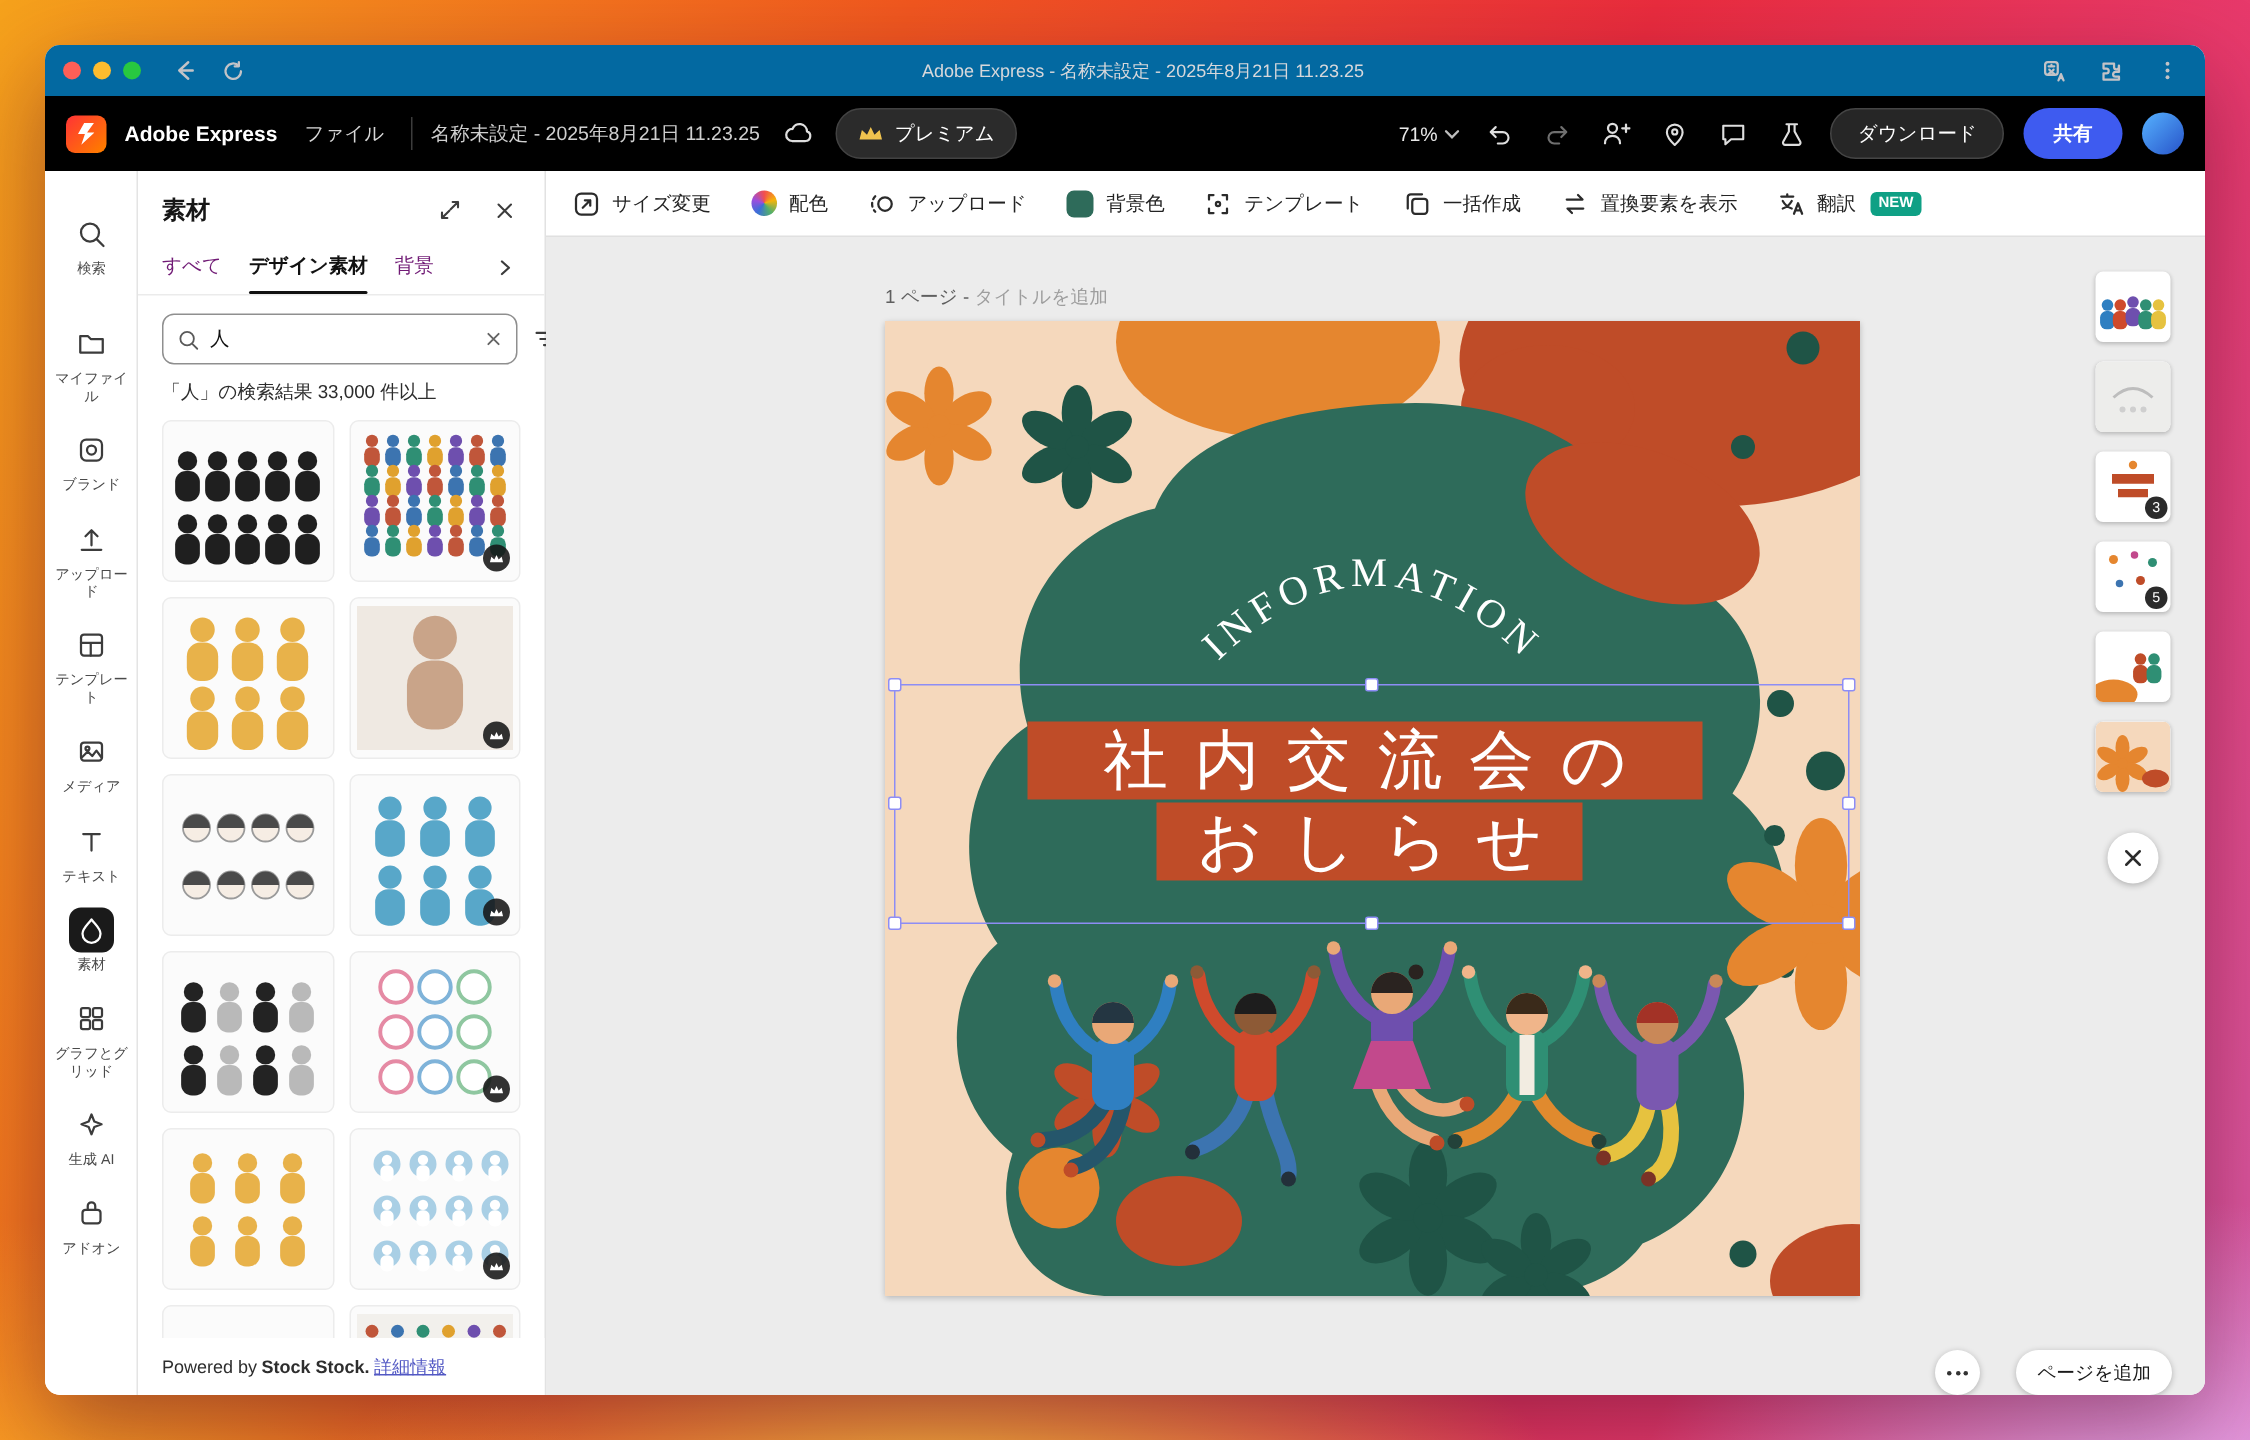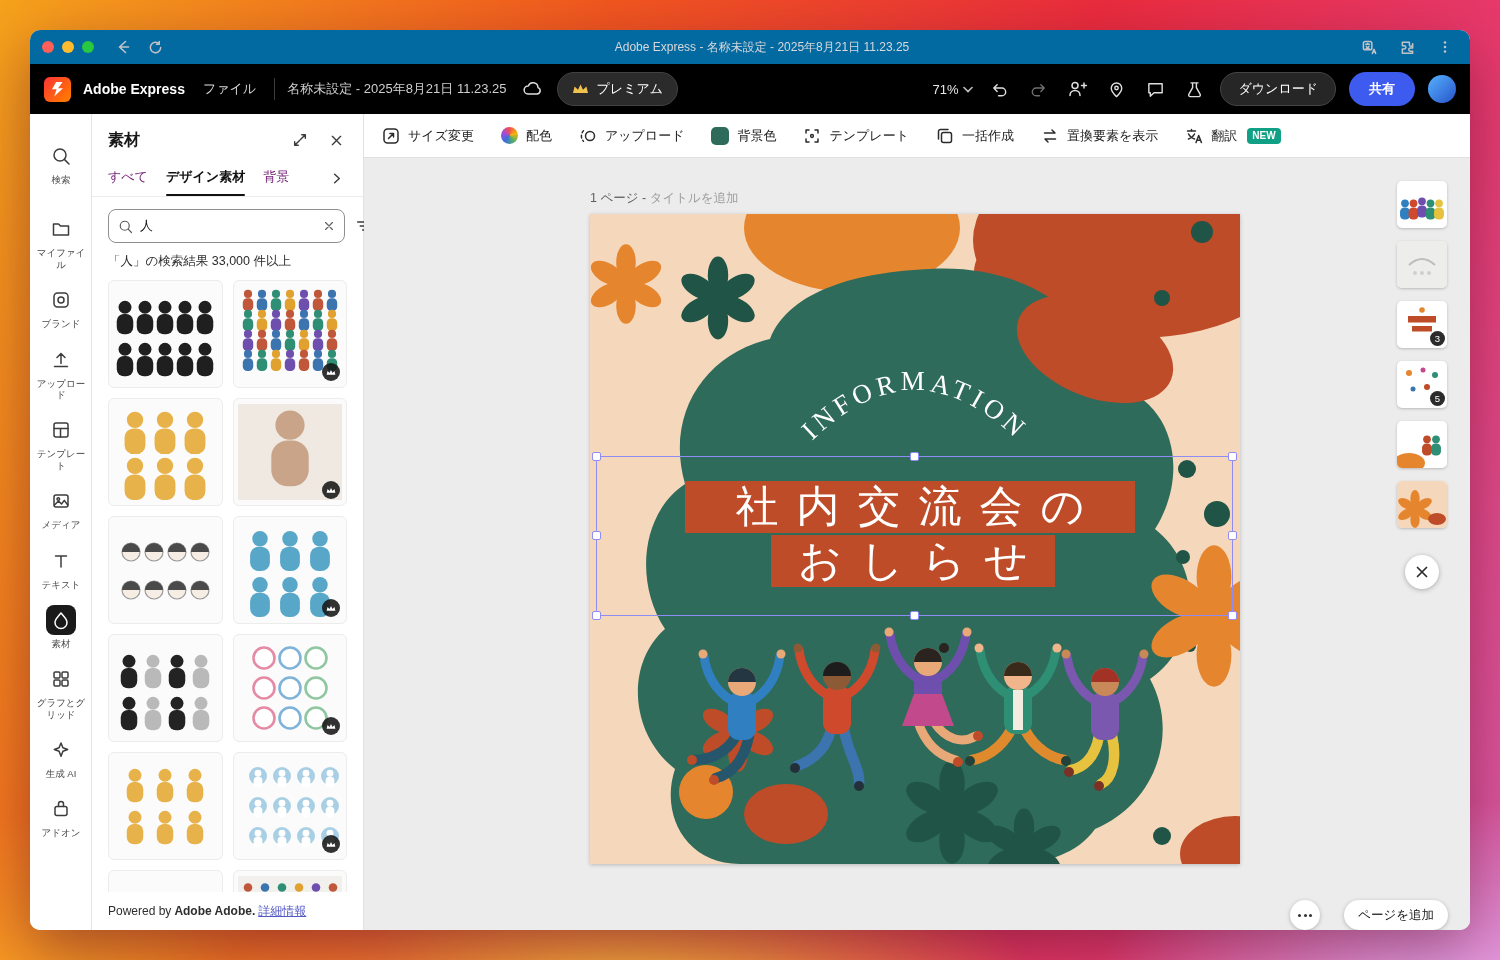--- a/index.html
+++ b/index.html
@@ -659,21 +659,21 @@
                 <use href="#pg" transform="translate(44,76)"></use>
                 <use href="#pg" transform="translate(61,76)"></use>
                 <use href="#pg" transform="translate(78,76)"></use>
                 <use href="#pg" transform="translate(95,76)"></use>
             </svg>
           </button>
         </div>
 
         <div class="panel-footer">
           <span>Powered by </span>
-          <span class="pf-brand">Adobe Adobe.</span>
+          <span class="pf-brand">Stock Stock.</span>
           <a class="pf-link">詳細情報</a>
         </div>
       </aside>
 
       <section class="workspace">
         <div class="canvas-toolbar">
           <button class="ct-item">
             <svg width="18" height="18" viewBox="0 0 18 18">
                 <rect x="2" y="2" width="14" height="14" rx="3.5"></rect>
                 <path d="M6.5 11.5 L11.5 6.5 M11.5 6.5 h-3.6 M11.5 6.5 v3.6"></path>

